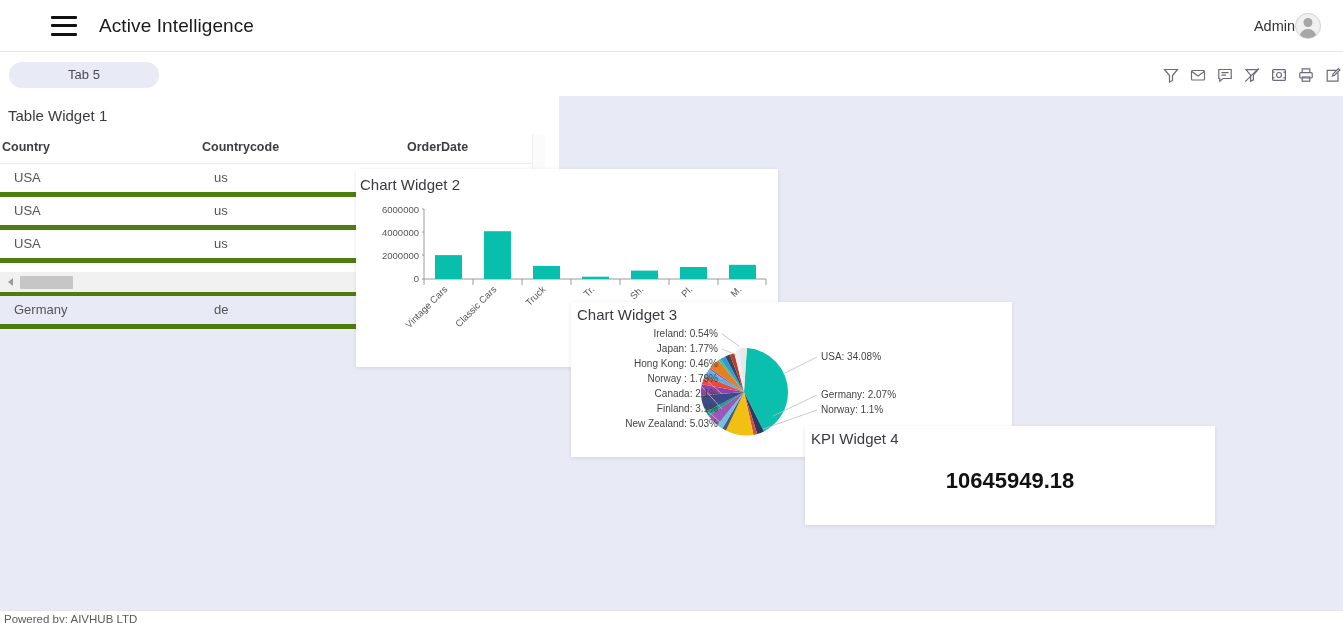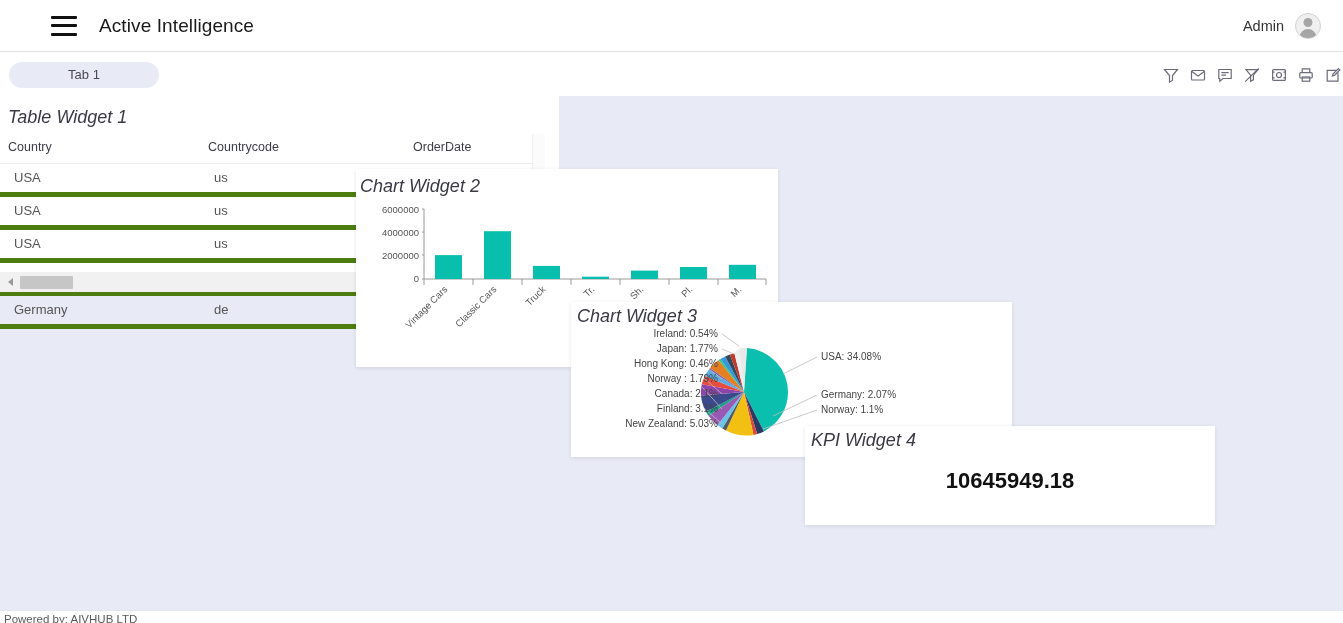--- a/index.html
+++ b/index.html
@@ -33,21 +33,21 @@
   }
   #app-title {
     margin-left: 22px;
     font-size: 19px;
     color: #1a1a1a;
     letter-spacing: .1px;
     white-space: nowrap;
   }
   #header-right {
     margin-left: auto; margin-right: 22px;
-    display: flex; align-items: center; gap: 11px;
+    display: flex; align-items: center; 
   }
   #user-name { font-size: 14.5px; color: #333; }
   #avatar {
     width: 26px; height: 26px; border-radius: 50%;
     background: #f0f0f0; border: 1px solid #d2d2d2;
     position: relative; overflow: hidden;
   }
   #avatar::before {
     content: ""; position: absolute;
     left: 50%; top: 4px; transform: translateX(-50%);
@@ -103,33 +103,32 @@
     background: #e8eaf6;
   }
 
   .widget {
     position: absolute;
     background: #ffffff;
     box-shadow: 0 1px 4px rgba(0,0,0,.10);
   }
   .widget-title {
     position: absolute;
-    font-size: 18px; color: #3a3a44;
+    font-size: 15px; color: #3a3a44;
     white-space: nowrap;
-    font-style: italic;
   }
 
   
   #widget-table { left: 0; top: 0; width: 559px; height: 196px; box-shadow: none; }
   #table-title { left: 8px; top: 11px; }
   #tbl { position: absolute; left: 0; top: 38px; width: 543px; }
   #tbl table { border-collapse: collapse; width: 100%; table-layout: fixed; }
   #tbl th {
-    text-align: left; font-size: 12.5px; font-weight: normal; color: #3d3d46;
-    padding: 6px 0 9px 8px; border-bottom: 1px solid #ececec;
+    text-align: left; font-size: 12.5px; font-weight: bold; color: #3d3d46;
+    padding: 6px 0 9px 2px; border-bottom: 1px solid #ececec;
   }
   #tbl td {
     font-size: 13px; color: #555; padding: 6px 0 7px 14px;
     border-bottom: 5px solid #4d7c0f; white-space: nowrap;
   }
   #tbl col.c1 { width: 200px; }
   #tbl col.c2 { width: 205px; }
   #tbl col.c3 { width: 138px; }
   #table-vscroll {
     position: absolute; right: 14px; top: 38px; width: 13px; height: 135px;
@@ -202,21 +201,21 @@
   </div>
   <div id="app-title">Active Intelligence</div>
   <div id="header-right">
     <span id="user-name">Admin</span>
     <div id="avatar"></div>
   </div>
 </div>
 
 <div id="tabbar">
   <div id="tab-1">
-    <span>Tab 1</span>
+    <span>Tab 5</span>
   </div>
 
   <div id="toolbar">
     <div class="tb-icon">
       <svg width="16" height="16" viewBox="0 0 16 16" fill="none" stroke="#6b6b7a" stroke-width="1.2">
         <path d="M1.5 2.5h13L9.5 8.5v5l-3 1.5v-6.5z"></path>
       </svg>
     </div>
     <div class="tb-icon">
       <svg width="16" height="16" viewBox="0 0 16 16" fill="none" stroke="#6b6b7a" stroke-width="1.2">

